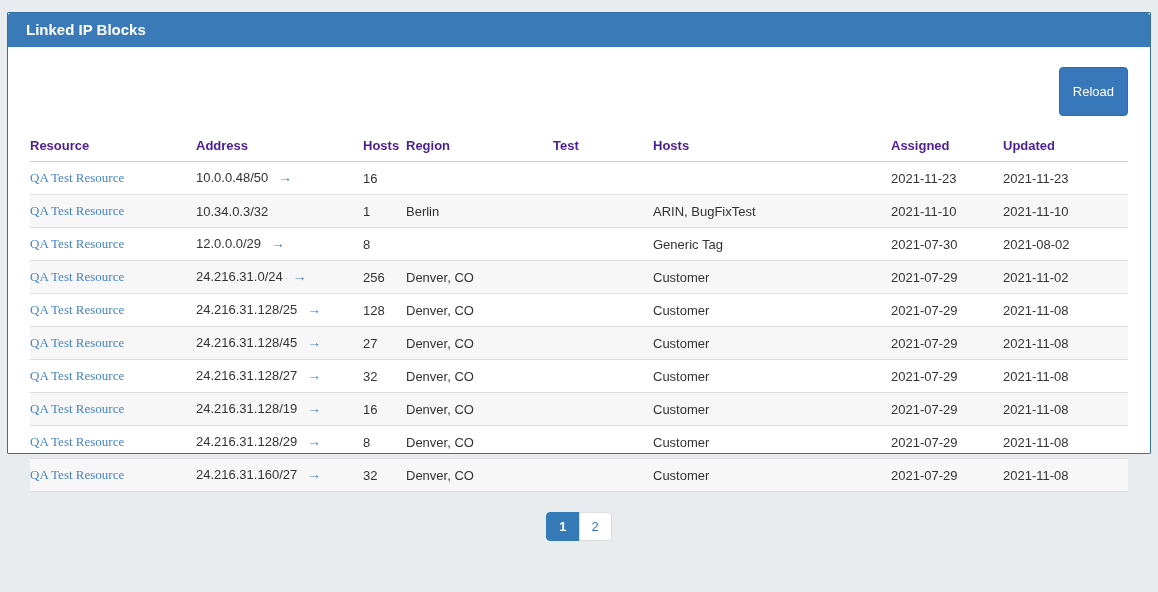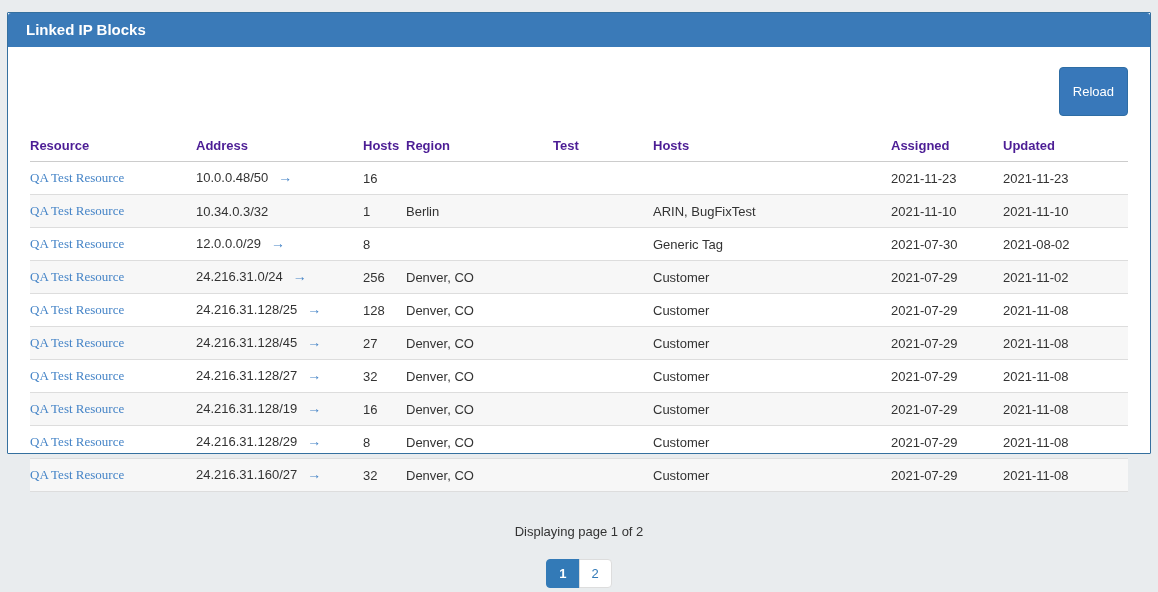--- a/index.html
+++ b/index.html
@@ -246,21 +246,20 @@
     <td>32</td>
     <td>Denver, CO</td>
     <td></td>
     <td>Customer</td>
     <td>2021-07-29</td>
     <td>2021-11-08</td>
   </tr>
         </tbody>
     </table>
 
-    <div class="status-line">Displaying page 1 of 2</div>
 
     <div class="pagination-wrap">
       <div class="pagination">
         <a class="page-link first active">1</a>
         <a class="page-link last">2</a>
       </div>
     </div>
 
   </div>
 </div>

